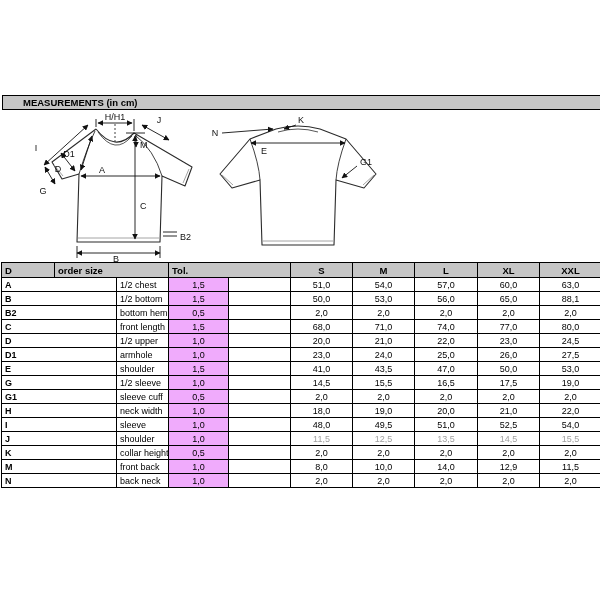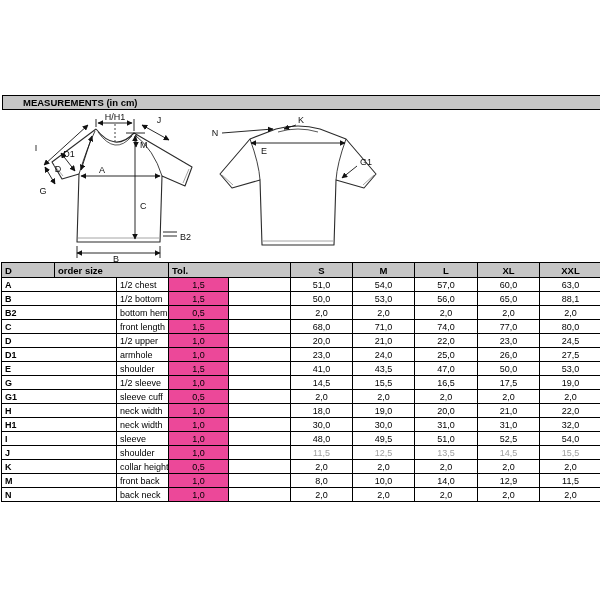--- a/index.html
+++ b/index.html
@@ -12,21 +12,21 @@
   svg.front{position:absolute;left:15px;top:2px;}
   svg.back{position:absolute;left:203px;top:2px;}
   svg text{font-family:"Liberation Sans",sans-serif;font-size:9px;fill:#111;}
   table.size-table{position:absolute;left:1px;top:262px;width:597px;
         border-collapse:collapse;table-layout:fixed;font-size:9px;}
   .size-table th,.size-table td{border:1px solid #000;padding:0 3px;height:13px;
         vertical-align:middle;white-space:nowrap;overflow:hidden;}
   .size-table thead th{background:#c6c6c6;font-weight:bold;text-align:left;height:14px;font-size:9.5px;}
   .size-table thead th.c-size{text-align:center;}
   .size-table td.c-letter{font-weight:bold;}
-  .size-table td.c-tol{background:#ec4899;text-align:center;}
+  .size-table td.c-tol{background:#f0abfc;text-align:center;}
   .size-table td.c-empty{background:#fff;}
   .size-table td.c-val{text-align:center;}
   .size-table tr.muted td.c-val{color:#a0a0a0;}
 </style>
 </head>
 <body>
 
 <div class="page">
 
   <div class="measure-bar">
@@ -246,31 +246,20 @@
           <td class="c-label">neck width</td>
           <td class="c-tol">1,0</td>
           <td class="c-empty"></td>
           <td class="c-val">18,0</td>
           <td class="c-val">19,0</td>
           <td class="c-val">20,0</td>
           <td class="c-val">21,0</td>
           <td class="c-val">22,0</td>
         </tr>
         <tr>
-          <td class="c-letter" colspan="2">H1</td>
-          <td class="c-label">neck width</td>
-          <td class="c-tol">1,0</td>
-          <td class="c-empty"></td>
-          <td class="c-val">30,0</td>
-          <td class="c-val">30,0</td>
-          <td class="c-val">31,0</td>
-          <td class="c-val">31,0</td>
-          <td class="c-val">32,0</td>
-        </tr>
-        <tr>
           <td class="c-letter" colspan="2">I</td>
           <td class="c-label">sleeve</td>
           <td class="c-tol">1,0</td>
           <td class="c-empty"></td>
           <td class="c-val">48,0</td>
           <td class="c-val">49,5</td>
           <td class="c-val">51,0</td>
           <td class="c-val">52,5</td>
           <td class="c-val">54,0</td>
         </tr>

